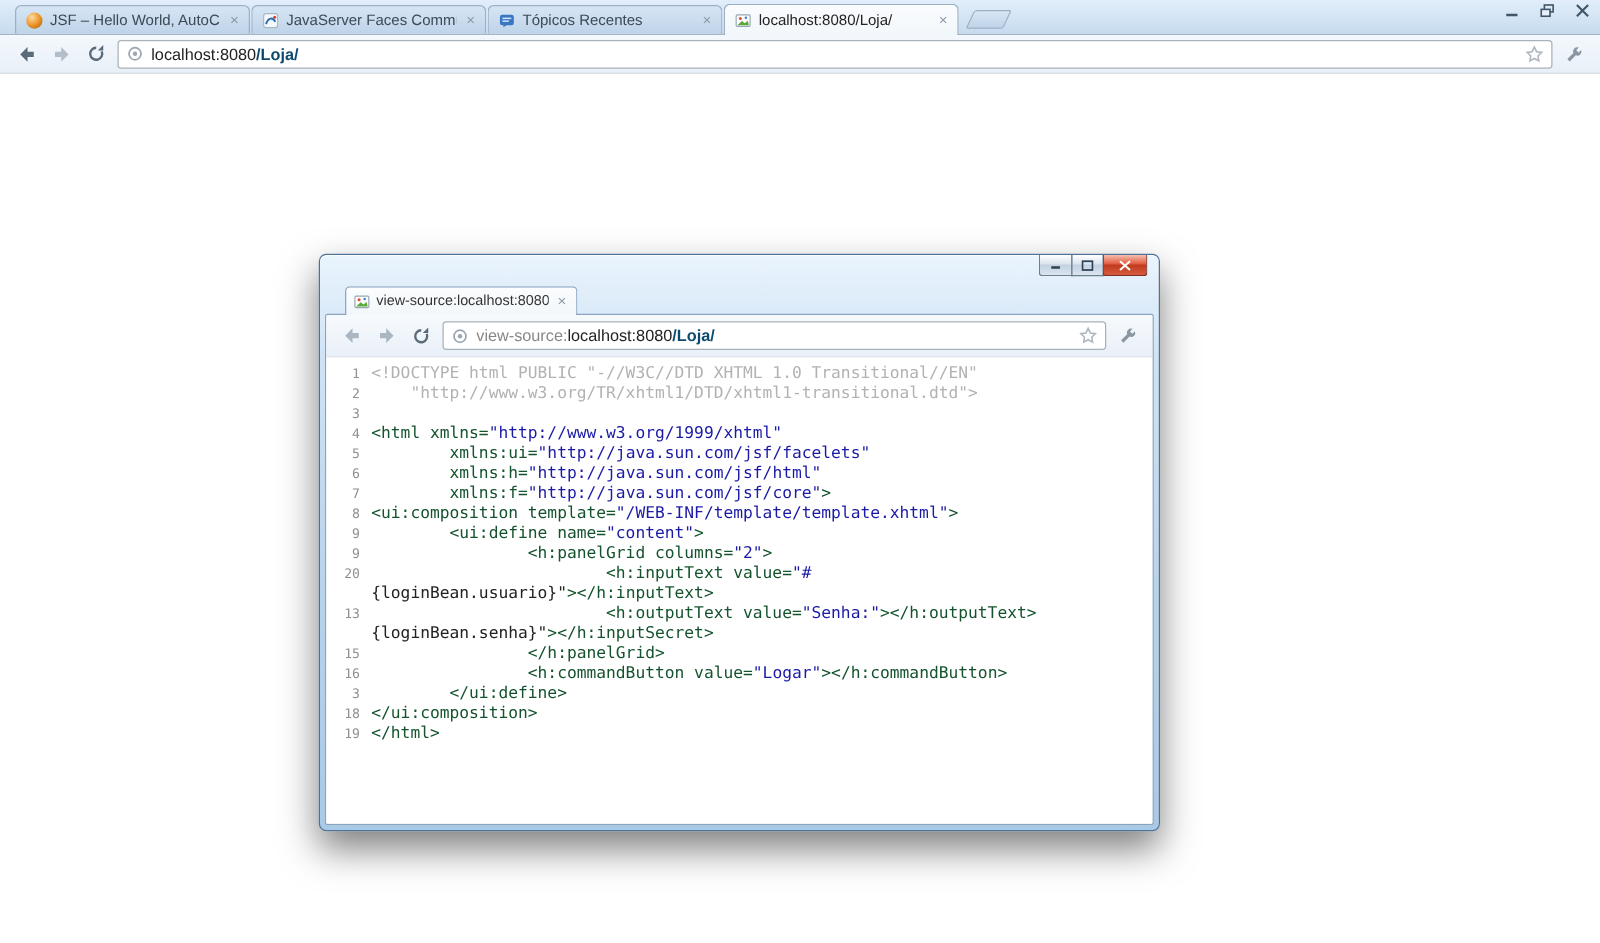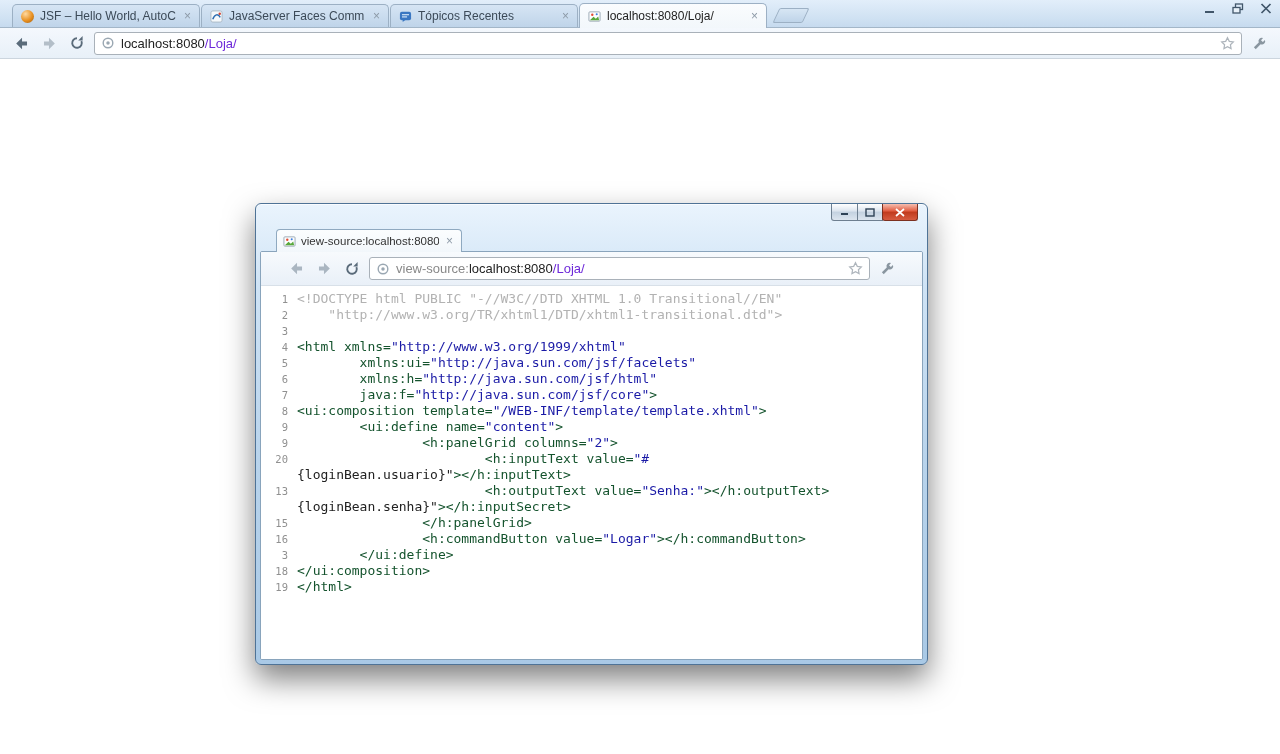--- a/index.html
+++ b/index.html
@@ -27,21 +27,21 @@
   .win-controls { position:absolute; top:3px; right:8px; display:flex; gap:16px; z-index:5; }
   .win-controls span { display:inline-flex; width:12px; height:11px; align-items:center; justify-content:center; }
 
   .toolbar { position:absolute; top:28px; left:0; right:0; height:31px;
     background:linear-gradient(#f4f8fd,#e8f0f8); border-bottom:1px solid #ccd5de;
     display:flex; align-items:center; padding:0 10px; gap:6px; }
   .navbtn { width:22px; height:22px; display:flex; align-items:center; justify-content:center; }
   .omnibox { flex:1; height:23px; background:#fff; border:1px solid #a9b1b9; border-radius:3px;
     display:flex; align-items:center; padding:0 6px; gap:6px; font-size:13px; }
   .omni-text { flex:1; white-space:nowrap; overflow:hidden; color:#222; }
-  .omni-path { color:#6d28d9; }
+  .omni-path { color:#0c4a6e;font-weight:bold; }
   .omni-scheme { color:#888; }
   .page { position:absolute; top:60px; left:0; right:0; bottom:0; background:#fff; }
 
   
   .popup { position:absolute; left:255px; top:203px; width:673px; height:462px;
     border:1px solid #4f7396; border-radius:6px;
     background:linear-gradient(180deg,#eaf4fd 0%,#cfe3f5 18%,#b9d4ec 55%,#a9c9e6 100%);
     box-shadow:0 14px 30px rgba(0,0,0,.5), inset 0 1px 0 rgba(255,255,255,.75); }
   .popup-titlebar { position:relative; height:22px; }
   .popup-controls { position:absolute; top:0; right:9px; display:flex; }
@@ -55,21 +55,21 @@
   .popup-body { position:absolute; top:22px; left:4px; right:4px; bottom:4px;
     display:flex; flex-direction:column; }
   .popup-tabstrip { position:relative; height:25px; z-index:3; }
   .popup-tab { position:absolute; left:16px; bottom:-1px; width:186px; height:23px;
     background:linear-gradient(#fbfdfe,#f2f7fb); border:1px solid #8fa9c0; border-bottom:none;
     border-radius:4px 4px 0 0; display:flex; align-items:center; gap:5px; padding:0 6px;
     font-size:11.5px; color:#333; }
   .popup-client { flex:1; border:1px solid #89a4bc; border-radius:2px; background:#fff;
     display:flex; flex-direction:column; overflow:hidden; }
   .popup-toolbar { height:34px; background:linear-gradient(#f7fafd,#e9f0f8);
-    border-bottom:1px solid #d8e0e8; display:flex; align-items:center; padding:0 24px; gap:6px; }
+    border-bottom:1px solid #d8e0e8; display:flex; align-items:center; padding:0 9px; gap:6px; }
   .popup-content { flex:1; background:#fff; padding:5px 0 0 7px; overflow:hidden; }
 
   
   .crow { display:flex; line-height:16px; }
   .ln { flex:0 0 29px; width:29px; text-align:right; padding-right:9px; color:#909090;
         font:10.5px/16px "DejaVu Sans Mono", monospace; }
   .ct { font:13px/16px "DejaVu Sans Mono", monospace; white-space:pre; color:#222; }
   .seg-doc { color:#b2b2b2; }
   .seg-tag { color:#14532d; }
   .seg-val { color:#1a1aa6; }
@@ -275,21 +275,21 @@
               <div class="crow">
                 <span class="ln">5</span>
                 <span class="ct"><span class="seg-tag">        xmlns:ui=</span><span class="seg-val">"http://java.sun.com/jsf/facelets"</span></span>
               </div>
               <div class="crow">
                 <span class="ln">6</span>
                 <span class="ct"><span class="seg-tag">        xmlns:h=</span><span class="seg-val">"http://java.sun.com/jsf/html"</span></span>
               </div>
               <div class="crow">
                 <span class="ln">7</span>
-                <span class="ct"><span class="seg-tag">        java:f=</span><span class="seg-val">"http://java.sun.com/jsf/core"</span><span class="seg-tag">&gt;</span></span>
+                <span class="ct"><span class="seg-tag">        xmlns:f=</span><span class="seg-val">"http://java.sun.com/jsf/core"</span><span class="seg-tag">&gt;</span></span>
               </div>
               <div class="crow">
                 <span class="ln">8</span>
                 <span class="ct"><span class="seg-tag">&lt;ui:composition template=</span><span class="seg-val">"/WEB-INF/template/template.xhtml"</span><span class="seg-tag">&gt;</span></span>
               </div>
               <div class="crow">
                 <span class="ln">9</span>
                 <span class="ct"><span class="seg-tag">        &lt;ui:define name=</span><span class="seg-val">"content"</span><span class="seg-tag">&gt;</span></span>
               </div>
               <div class="crow">

